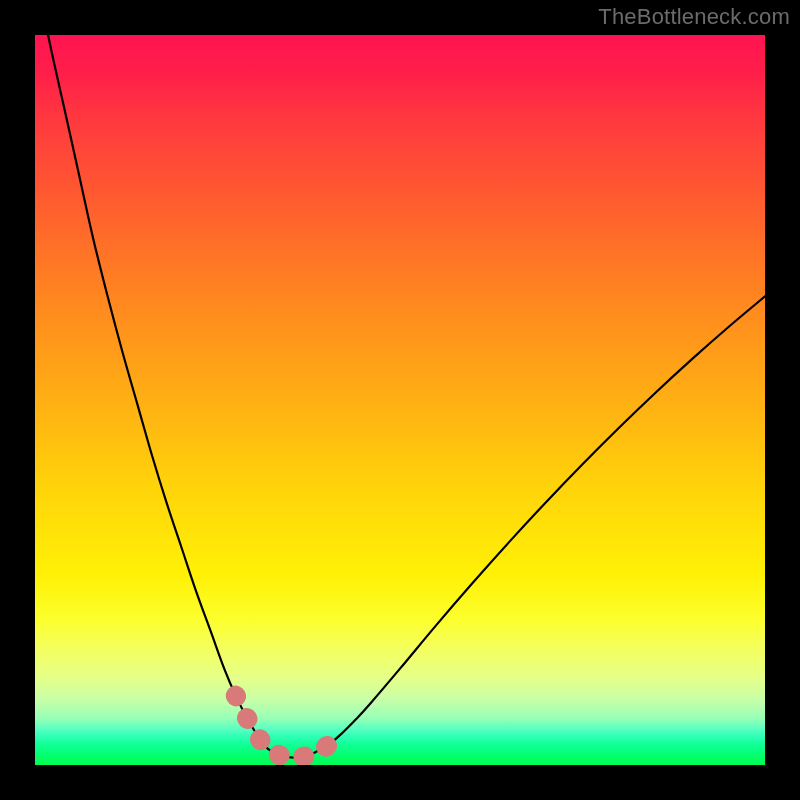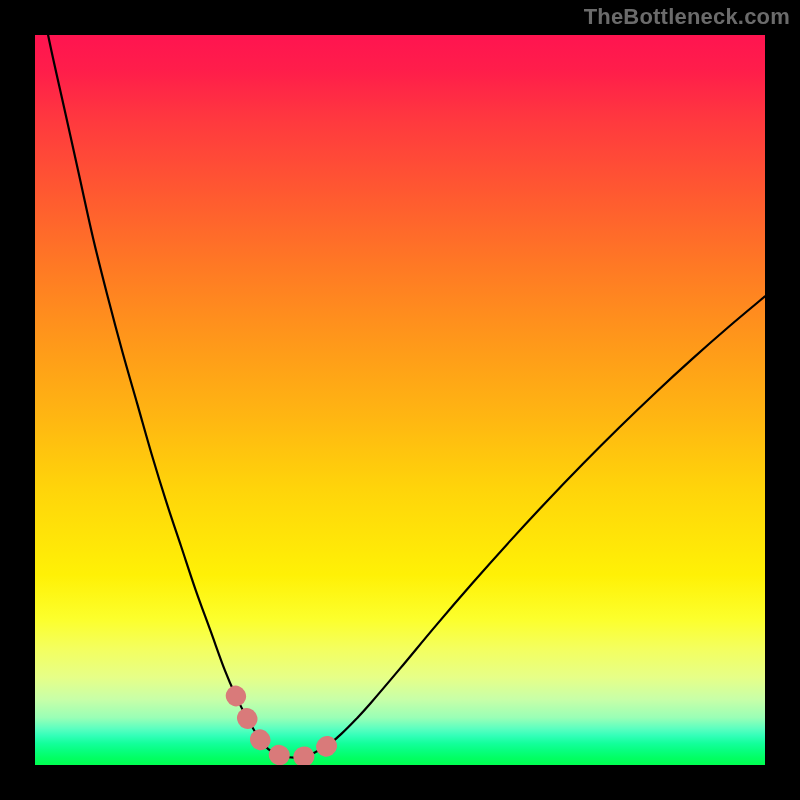--- a/index.html
+++ b/index.html
@@ -11,21 +11,20 @@
     overflow: hidden;
     font-family: Arial, Helvetica, sans-serif;
   }
   .frame {
     position: absolute;
     left: 0;
     top: 0;
     width: 800px;
     height: 800px;
     background: #000;
-    font-weight: bold;
   }
   .plot-area {
     position: absolute;
     left: 35px;
     top: 35px;
     width: 730px;
     height: 730px;
     overflow: hidden;
   }
   .gradient-bg {

